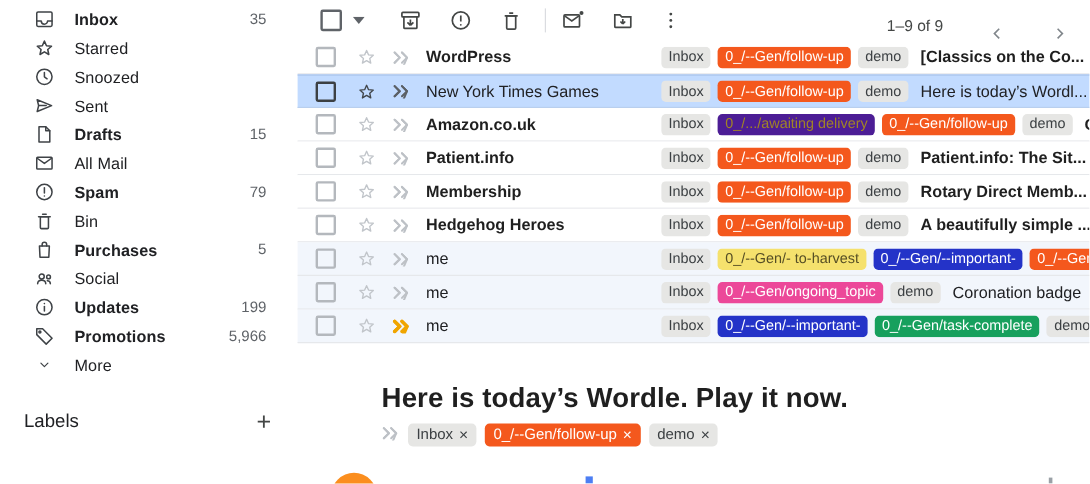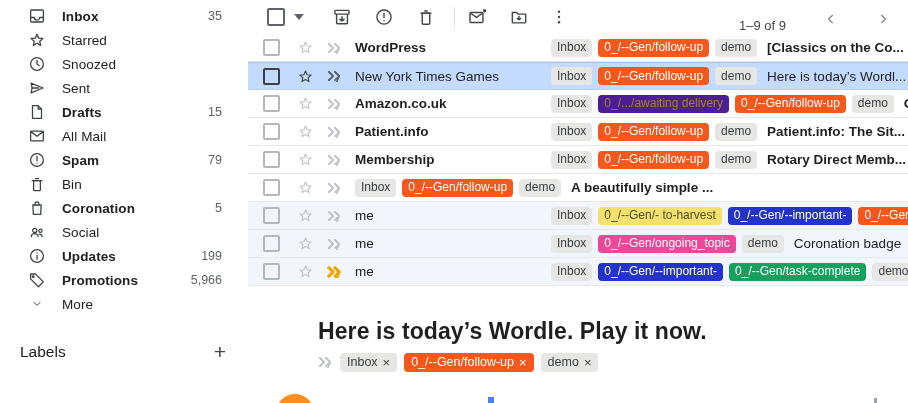--- a/index.html
+++ b/index.html
@@ -15,21 +15,21 @@
   .side-item .scount{padding-right:26px;font-size:12.5px;color:#5f6368;}
   .labels-row{display:flex;align-items:center;justify-content:space-between;margin-top:26px;padding:0 22px 0 20px;font-size:15.5px;color:#202124;}
   .plus{font-size:21px;color:#444746;line-height:20px;cursor:pointer;}
 
   
   .list{position:absolute;left:248px;top:0;width:660px;height:403px;}
   .toolbar{height:33px;display:flex;align-items:center;padding-left:14px;position:relative;}
   .tb{display:flex;align-items:center;justify-content:center;width:28px;height:28px;cursor:pointer;flex:0 0 auto;}
   .tb-cb{width:14px;height:14px;border:2px solid #5f6368;border-radius:2px;}
   .tb-sep{width:1px;height:20px;background:#dadce0;margin:0 8px 0 14px;}
-  .pager{position:absolute;right:10px;top:0;height:33px;display:flex;align-items:flex-end;}
+  .pager{position:absolute;right:10px;top:14px;height:33px;display:flex;align-items:flex-start;}
   .pager .ptext{font-size:13px;color:#444746;margin-right:30px;cursor:pointer;}
   .pager .pchev{width:30px;height:28px;display:flex;align-items:center;justify-content:center;cursor:pointer;}
   .pager .pchev + .pchev{margin-left:22px;}
 
   
   #rows{position:absolute;top:34px;left:0;right:0;}
   .row{display:flex;align-items:center;height:28px;box-sizing:border-box;padding-left:15px;border-bottom:1px solid #e6e8eb;background:#fff;overflow:hidden;white-space:nowrap;cursor:pointer;}
   .row.readbg{background:#f2f6fc;}
   .row.selected{background:#c2dbff;border-top:1px solid #a7c2ea;border-bottom:1px solid #b9cfee;justify-content:flex-end;}
   .row .cb{width:13px;height:13px;border:2px solid #b4b8bd;border-radius:2px;margin-right:17px;flex:0 0 auto;}
@@ -137,21 +137,21 @@
           <span class="slabel">Bin</span>
           <span class="scount"></span>
         </div>
         <div class="side-item bold">
           <span class="sicon">
             <svg width="18" height="18" viewBox="0 0 24 24" fill="none" stroke="#3f4347" stroke-width="1.7" stroke-linecap="round" stroke-linejoin="round">
               <path d="M6.5 8h11l-.6 12.5H7.1z"></path>
               <path d="M9.5 8V6.3a2.5 2.5 0 0 1 5 0V8"></path>
             </svg>
           </span>
-          <span class="slabel">Coronation</span>
+          <span class="slabel">Purchases</span>
           <span class="scount">5</span>
         </div>
         <div class="side-item">
           <span class="sicon">
             <svg width="18" height="18" viewBox="0 0 24 24" fill="none" stroke="#3f4347" stroke-width="1.7" stroke-linecap="round" stroke-linejoin="round">
               <circle cx="9" cy="10" r="2.8"></circle>
               <circle cx="16.6" cy="10.4" r="2.1"></circle>
               <path d="M4.5 18c0-2.4 2-3.9 4.5-3.9s4.5 1.5 4.5 3.9"></path>
               <path d="M15.2 14.7c2 .1 3.4 1.4 3.4 3.3"></path>
             </svg>
@@ -377,20 +377,21 @@
             <svg width="17" height="17" viewBox="0 0 24 24" fill="none" stroke="#c1c5ca" stroke-width="1.6" stroke-linejoin="round">
               <path d="M12 4.3l2.3 5.2 5.6.5-4.2 3.7 1.2 5.5-4.9-2.9-4.9 2.9 1.2-5.5-4.2-3.7 5.6-.5z"></path>
             </svg>
           </span>
           <span class="imp">
             <svg width="15" height="12" viewBox="0 0 16 12">
               <path d="M2 1.5L6.5 6 2 10.5M8.5 1.5L13 6l-4.5 10.5" fill="none" stroke="#bdc1c6" stroke-width="1.8" stroke-linecap="round" stroke-linejoin="round"></path>
               <path d="M2 1.5L6.5 6 2 10.5M8.5 1.5L13 6l-4.5 4.5" fill="none" stroke="#bdc1c6" stroke-width="1.8" stroke-linecap="round" stroke-linejoin="round"></path>
             </svg>
           </span>
+          <span class="sender">Hedgehog Heroes</span>
           <span class="labels">
             <span class="pill" style="background:#e6e6e4;color:#3c4043">Inbox</span>
             <span class="pill" style="background:#f4581d;color:#ffffff">0_/--Gen/follow-up</span>
             <span class="pill" style="background:#e6e6e4;color:#3c4043">demo</span>
             <span class="subject">A beautifully simple ...</span>
           </span>
         </div>
         <div class="row readbg">
           <span class="cb"></span>
           <span class="star">

